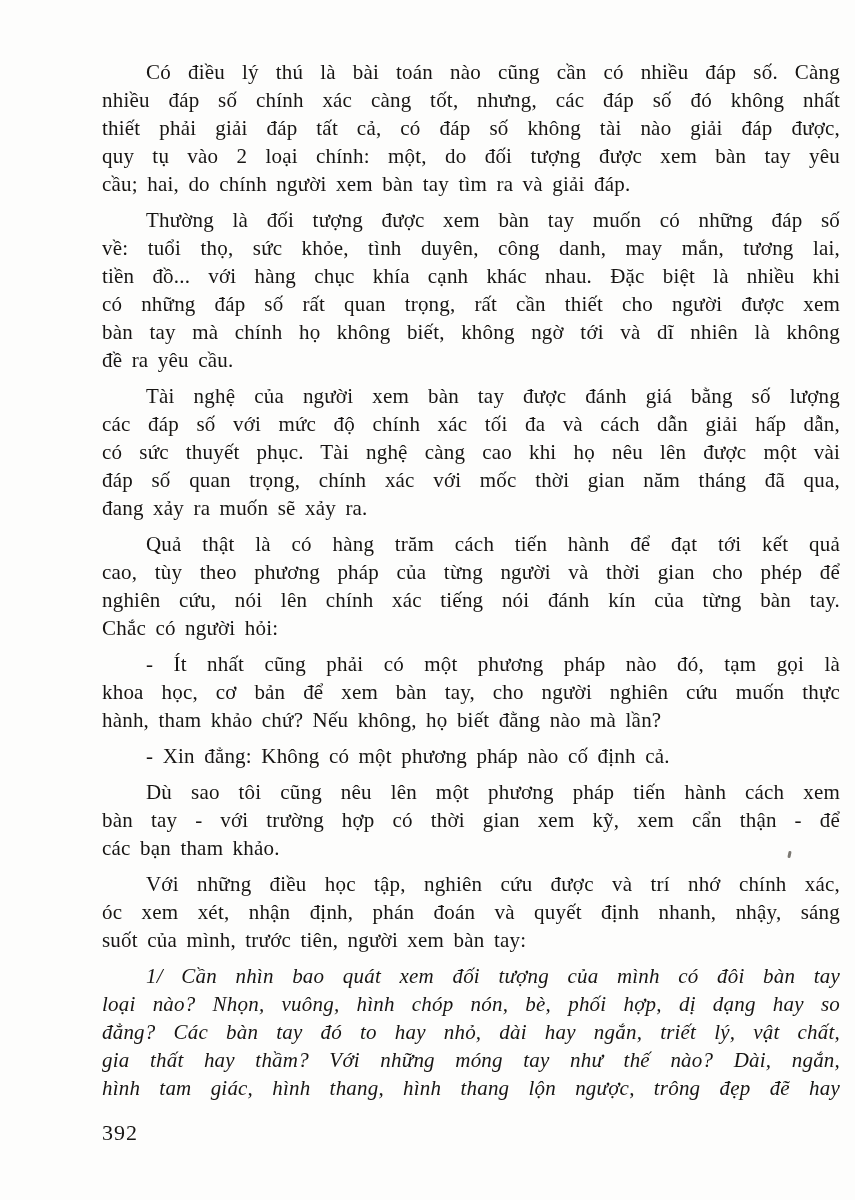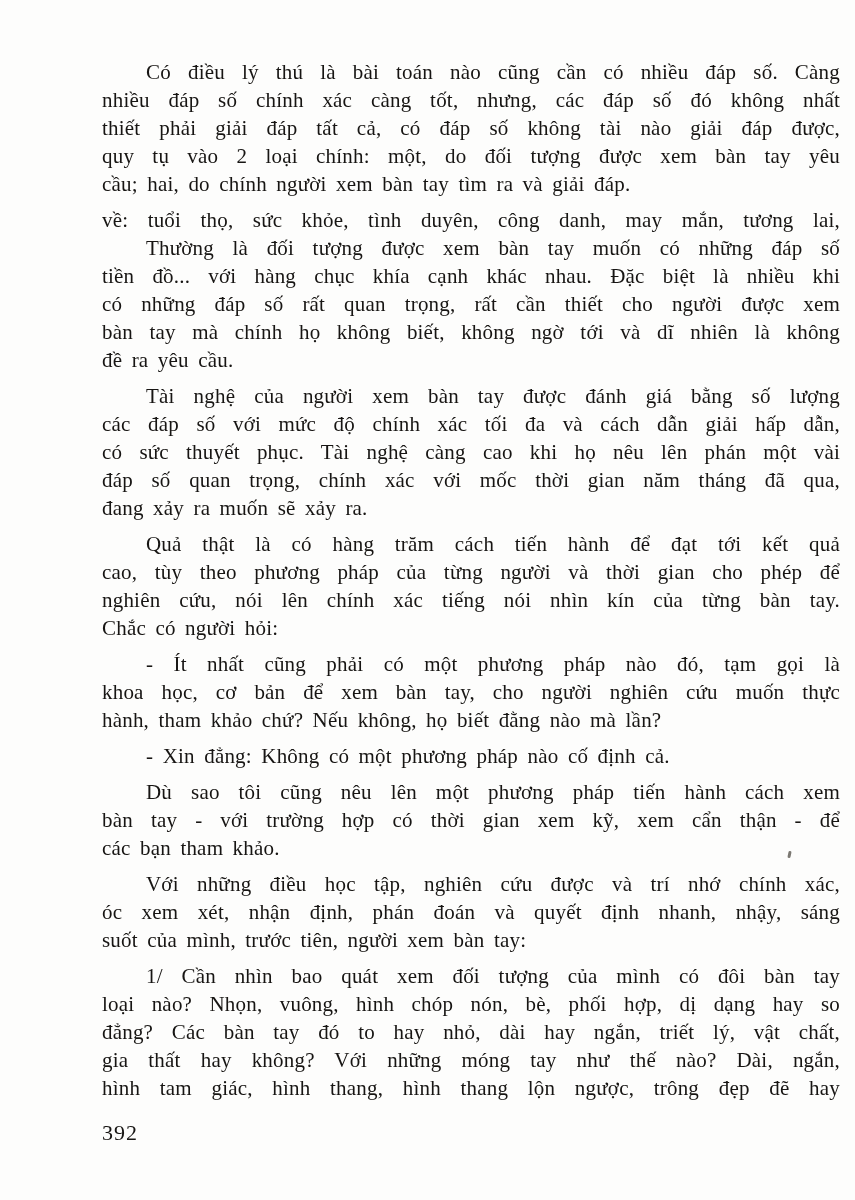--- a/index.html
+++ b/index.html
@@ -32,21 +32,21 @@
     top: 58px;
     left: 62px;
     width: 738px;
     font-size: 21px;
     line-height: 28px;
     letter-spacing: 0.2px;
     word-spacing: 4px;
   }
   .paragraph { margin: 0; }
   .paragraph + .paragraph { margin-top: 8px; }
-  .paragraph.italic { }
+  .paragraph.italic { font-style: italic; }
   .line {
     text-align: justify;
     text-align-last: justify;
     text-justify: inter-word;
     white-space: normal;
   }
   .line.first { text-indent: 44px; }
   .line.short-last {
     text-align: right;
     text-align-last: left;
@@ -76,38 +76,38 @@
 <div class="page">
   <main class="text-block">
       <div class="paragraph">
         <div class="line first">Có điều lý thú là bài toán nào cũng cần có nhiều đáp số. Càng</div>
         <div class="line">nhiều đáp số chính xác càng tốt, nhưng, các đáp số đó không nhất</div>
         <div class="line">thiết phải giải đáp tất cả, có đáp số không tài nào giải đáp được,</div>
         <div class="line">quy tụ vào 2 loại chính: một, do đối tượng được xem bàn tay yêu</div>
         <div class="line short-last">cầu; hai, do chính người xem bàn tay tìm ra và giải đáp.</div>
       </div>
       <div class="paragraph">
+        <div class="line first">Thường là đối tượng được xem bàn tay muốn có những đáp số</div>
         <div class="line">về: tuổi thọ, sức khỏe, tình duyên, công danh, may mắn, tương lai,</div>
-        <div class="line first">Thường là đối tượng được xem bàn tay muốn có những đáp số</div>
         <div class="line">tiền đồ... với hàng chục khía cạnh khác nhau. Đặc biệt là nhiều khi</div>
         <div class="line">có những đáp số rất quan trọng, rất cần thiết cho người được xem</div>
         <div class="line">bàn tay mà chính họ không biết, không ngờ tới và dĩ nhiên là không</div>
         <div class="line short-last">đề ra yêu cầu.</div>
       </div>
       <div class="paragraph">
         <div class="line first">Tài nghệ của người xem bàn tay được đánh giá bằng số lượng</div>
         <div class="line">các đáp số với mức độ chính xác tối đa và cách dẫn giải hấp dẫn,</div>
-        <div class="line">có sức thuyết phục. Tài nghệ càng cao khi họ nêu lên phán một vài</div>
+        <div class="line">có sức thuyết phục. Tài nghệ càng cao khi họ nêu lên được một vài</div>
         <div class="line">đáp số quan trọng, chính xác với mốc thời gian năm tháng đã qua,</div>
         <div class="line short-last">đang xảy ra muốn sẽ xảy ra.</div>
       </div>
       <div class="paragraph">
         <div class="line first">Quả thật là có hàng trăm cách tiến hành để đạt tới kết quả</div>
         <div class="line">cao, tùy theo phương pháp của từng người và thời gian cho phép để</div>
-        <div class="line">nghiên cứu, nói lên chính xác tiếng nói nhìn kín của từng bàn tay.</div>
+        <div class="line">nghiên cứu, nói lên chính xác tiếng nói đánh kín của từng bàn tay.</div>
         <div class="line short-last">Chắc có người hỏi:</div>
       </div>
       <div class="paragraph">
         <div class="line first">- Ít nhất cũng phải có một phương pháp nào đó, tạm gọi là</div>
         <div class="line">khoa học, cơ bản để xem bàn tay, cho người nghiên cứu muốn thực</div>
         <div class="line short-last">hành, tham khảo chứ? Nếu không, họ biết đằng nào mà lần?</div>
       </div>
       <div class="paragraph">
         <div class="line first short-last">- Xin đẳng: Không có một phương pháp nào cố định cả.</div>
       </div>
@@ -118,19 +118,19 @@
       </div>
       <div class="paragraph">
         <div class="line first">Với những điều học tập, nghiên cứu được và trí nhớ chính xác,</div>
         <div class="line">óc xem xét, nhận định, phán đoán và quyết định nhanh, nhậy, sáng</div>
         <div class="line short-last">suốt của mình, trước tiên, người xem bàn tay:</div>
       </div>
       <div class="paragraph italic">
         <div class="line first">1/ Cần nhìn bao quát xem đối tượng của mình có đôi bàn tay</div>
         <div class="line">loại nào? Nhọn, vuông, hình chóp nón, bè, phối hợp, dị dạng hay so</div>
         <div class="line">đẳng? Các bàn tay đó to hay nhỏ, dài hay ngắn, triết lý, vật chất,</div>
-        <div class="line">gia thất hay không? Với những móng tay như thế nào? Dài, ngắn,</div>
+        <div class="line">gia thất hay thầm? Với những móng tay như thế nào? Dài, ngắn,</div>
         <div class="line">hình tam giác, hình thang, hình thang lộn ngược, trông đẹp đẽ hay</div>
       </div>
     </main>
   <div class="ink-speck"></div>
   <div class="page-number">392</div>
 </div>
 
 </body></html>

